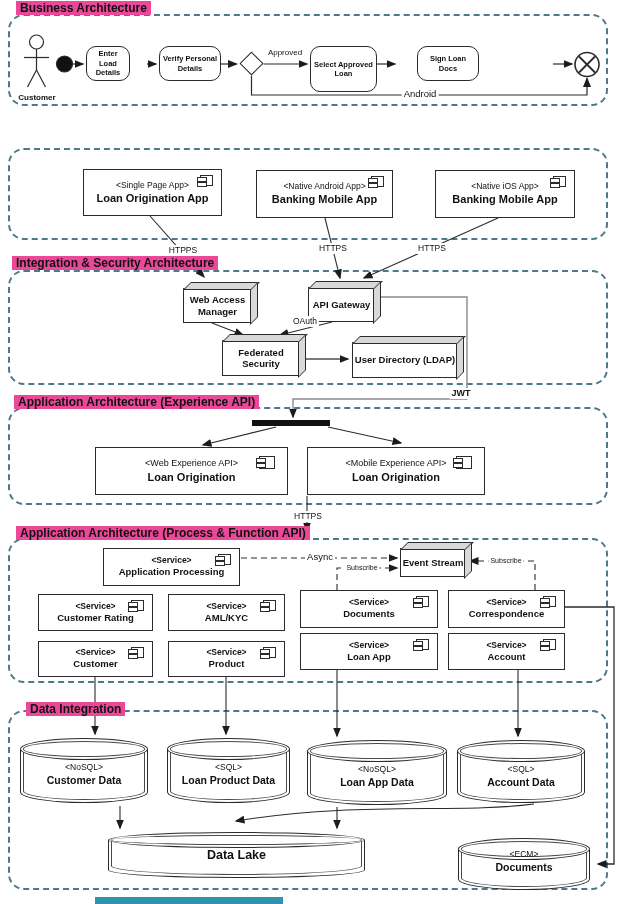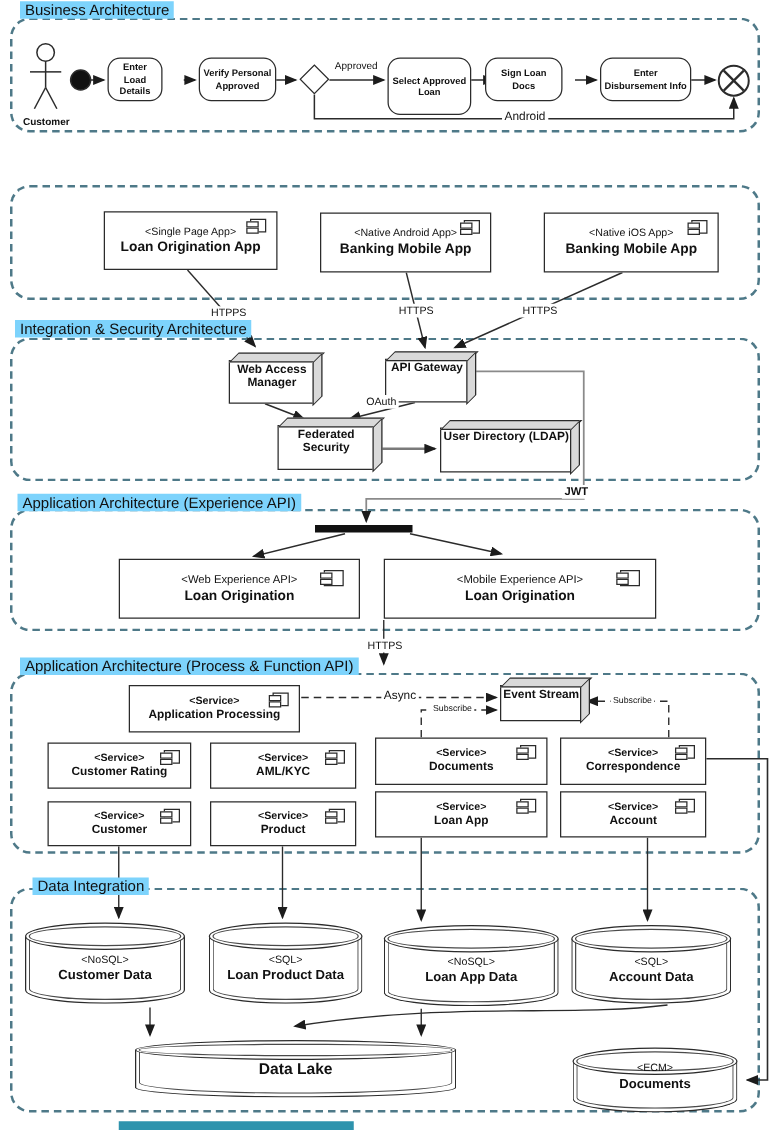--- a/index.html
+++ b/index.html
@@ -1,33 +1,33 @@
 <!DOCTYPE html>
 <html><head>
 <meta charset="utf-8">
 <style>
   *{box-sizing:border-box;margin:0;padding:0}
   body{background:#fff}
   .canvas{position:relative;width:623px;height:904px;background:#fff;font-family:"Liberation Sans",sans-serif;color:#111;overflow:hidden}
   .overlay{position:absolute;left:0;top:0;z-index:5}
   .sec{position:absolute;border:2px dashed #4e7988;border-radius:16px;z-index:1;background:transparent}
-  .sec-title{position:absolute;z-index:30;font-weight:normal;font-size:12px;background:#7dd3fc;padding:0 4px;white-space:nowrap}
+  .sec-title{position:absolute;z-index:30;font-weight:bold;font-size:12px;background:#ec4899;padding:0 4px;white-space:nowrap}
   .task{position:absolute;border:1.3px solid #2b2b2b;border-radius:10px;background:#fff;z-index:10;display:flex;align-items:center;justify-content:center;text-align:center;font-size:7.5px;font-weight:600;line-height:1.25;padding:2px}
   .diamond{position:absolute;border:1.3px solid #2b2b2b;background:#fff;transform:rotate(45deg);z-index:10}
   .comp,.svc{position:absolute;border:1.3px solid #2b2b2b;background:#fff;z-index:10;display:flex;flex-direction:column;align-items:center;justify-content:center;text-align:center;line-height:1.3}
   .comp .stype{font-size:8.5px}
   .comp .cname{font-size:11px;font-weight:bold}
   .comp.lg .stype{font-size:9px}
   .svc .stype{font-size:8.5px;font-weight:bold}
   .svc .sname{font-size:9.5px;font-weight:bold}
   .comp-icon{position:absolute;top:5px;right:8px;width:13px;height:11px;border:1.2px solid #2b2b2b;background:#fff}
   .comp-icon::before,.comp-icon::after{content:"";position:absolute;left:-4.5px;width:8px;height:3.2px;border:1.1px solid #2b2b2b;background:#fff}
   .comp-icon::before{top:1px}
   .comp-icon::after{top:5.5px}
-  .box3d{position:absolute;border:1.4px solid #2b2b2b;background:#fff;z-index:10;display:flex;align-items:flex-start;justify-content:center;text-align:center;font-weight:bold;font-size:9.5px;line-height:1.2;padding:1px}
+  .box3d{position:absolute;border:1.4px solid #2b2b2b;background:#fff;z-index:10;display:flex;align-items:center;justify-content:center;text-align:center;font-weight:bold;font-size:9.5px;line-height:1.2;padding:1px}
   .box3d::before{content:"";position:absolute;left:3px;top:-7.4px;width:100%;height:6px;background:#d9d9d9;border:1.3px solid #2b2b2b;transform:skewX(-45deg)}
   .box3d::after{content:"";position:absolute;right:-7.4px;top:-3.2px;width:6px;height:100%;background:#d9d9d9;border:1.3px solid #2b2b2b;transform:skewY(-45deg)}
   .store{position:absolute;z-index:10}
   .cyl-top{position:absolute;left:0;right:0;top:0;height:22px;border:1.4px solid #2b2b2b;border-radius:50%;background:#fff;z-index:2}
   .cyl-top::after{content:"";position:absolute;inset:2.2px;border:1px solid #4a4a4a;border-radius:50%}
   .cyl-body{position:absolute;left:0;right:0;top:11px;bottom:0;border:1.4px solid #2b2b2b;border-top:none;border-radius:0 0 50% 50% / 0 0 11px 11px;background:#fff;z-index:1}
   .cyl-body::after{content:"";position:absolute;left:2.2px;right:2.2px;top:0;bottom:2.2px;border:1px solid #4a4a4a;border-top:none;border-radius:0 0 50% 50% / 0 0 9px 9px}
   .store.flat .cyl-top{height:16px}
   .store.flat .cyl-body{top:8px;border-radius:0 0 50% 50% / 0 0 8px 8px}
   .cyl-label{position:absolute;left:0;right:0;top:24px;text-align:center;z-index:3;line-height:1.35}
@@ -120,31 +120,28 @@
   <span class="sec-title" style="left:16px;top:526px">Application Architecture (Process &amp; Function API)</span>
 
   <div class="sec" style="left:8px;top:710px;width:600px;height:180px"></div>
   <span class="sec-title" style="left:26px;top:702px">Data Integration</span>
 
   <span class="actor-label" style="left:37px;top:93px">Customer</span>
   <div class="task" style="left:86px;top:46px;width:44px;height:35px">
       <span>Enter Load Details</span>
     </div>
   <div class="task" style="left:159px;top:46px;width:62px;height:35px">
-      <span>Verify Personal Approved</span>
+      <span>Verify Personal Details</span>
     </div>
   <div class="diamond" style="left:243px;top:55px;width:17px;height:17px"></div>
   <div class="task" style="left:310px;top:46px;width:67px;height:46px">
       <span>Select Approved Loan</span>
     </div>
-  <div class="task" style="left:388px;top:46px;width:62px;height:35px">
+  <div class="task" style="left:417px;top:46px;width:62px;height:35px">
       <span>Sign Loan Docs</span>
-    </div>
-  <div class="task" style="left:480px;top:46px;width:73px;height:35px">
-      <span>Enter Disbursement Info</span>
     </div>
   <span class="elabel" style="left:285px;top:47px;font-size:8px">Approved</span>
   <span class="elabel md" style="left:420px;top:88px">Android</span>
 
   <div class="comp" style="left:83px;top:169px;width:139px;height:47px">
     <span class="comp-icon"></span>
     <div class="stype">&lt;Single Page App&gt;</div>
     <div class="cname">Loan Origination App</div>
   </div>
   <div class="comp" style="left:256px;top:170px;width:137px;height:48px">
@@ -175,21 +172,21 @@
     </div>
   <span class="elabel" style="left:305px;top:316px">OAuth</span>
   <span class="elabel b" style="left:461px;top:388px;font-size:9px">JWT</span>
 
   <div class="fork" style="left:252px;top:420px;width:78px;height:6px"></div>
   <div class="comp lg" style="left:95px;top:447px;width:193px;height:48px">
     <span class="comp-icon" style="width:16px;height:13px;right:12px;top:8px"></span>
     <div class="stype">&lt;Web Experience API&gt;</div>
     <div class="cname">Loan Origination</div>
   </div>
-  <div class="comp lg" style="left:307px;top:447px;width:218px;height:48px">
+  <div class="comp lg" style="left:307px;top:447px;width:178px;height:48px">
     <span class="comp-icon" style="width:16px;height:13px;right:12px;top:8px"></span>
     <div class="stype">&lt;Mobile Experience API&gt;</div>
     <div class="cname">Loan Origination</div>
   </div>
   <span class="elabel" style="left:308px;top:511px">HTTPS</span>
 
   <div class="svc" style="left:103px;top:548px;width:137px;height:38px">
     <span class="comp-icon"></span>
     <div class="stype">&lt;Service&gt;</div>
     <div class="sname">Application Processing</div>

